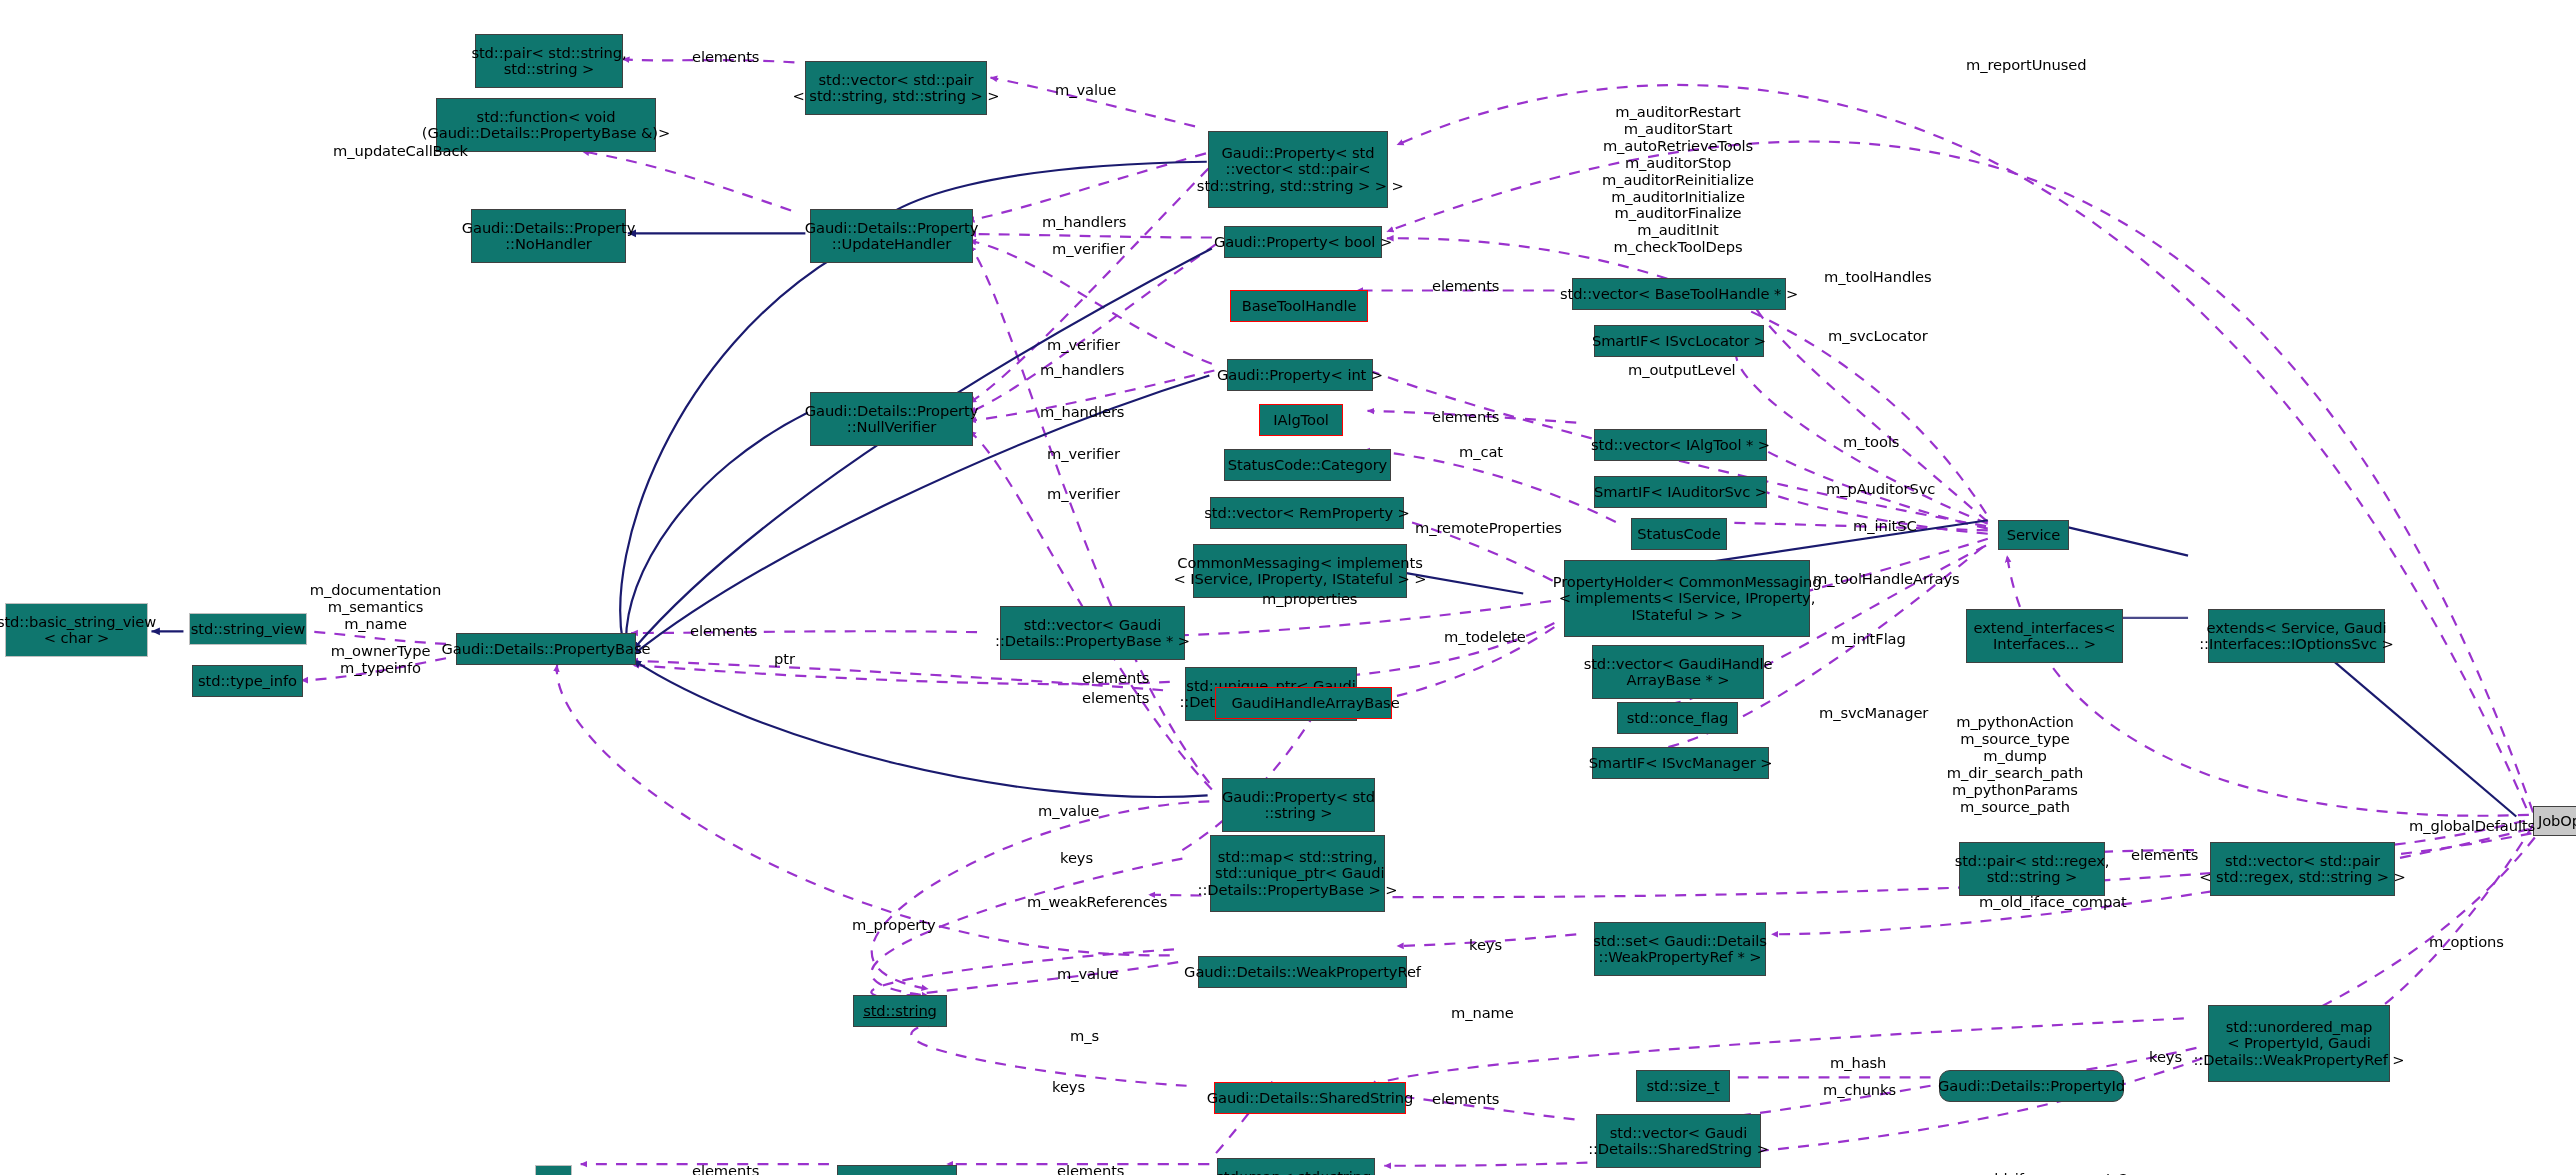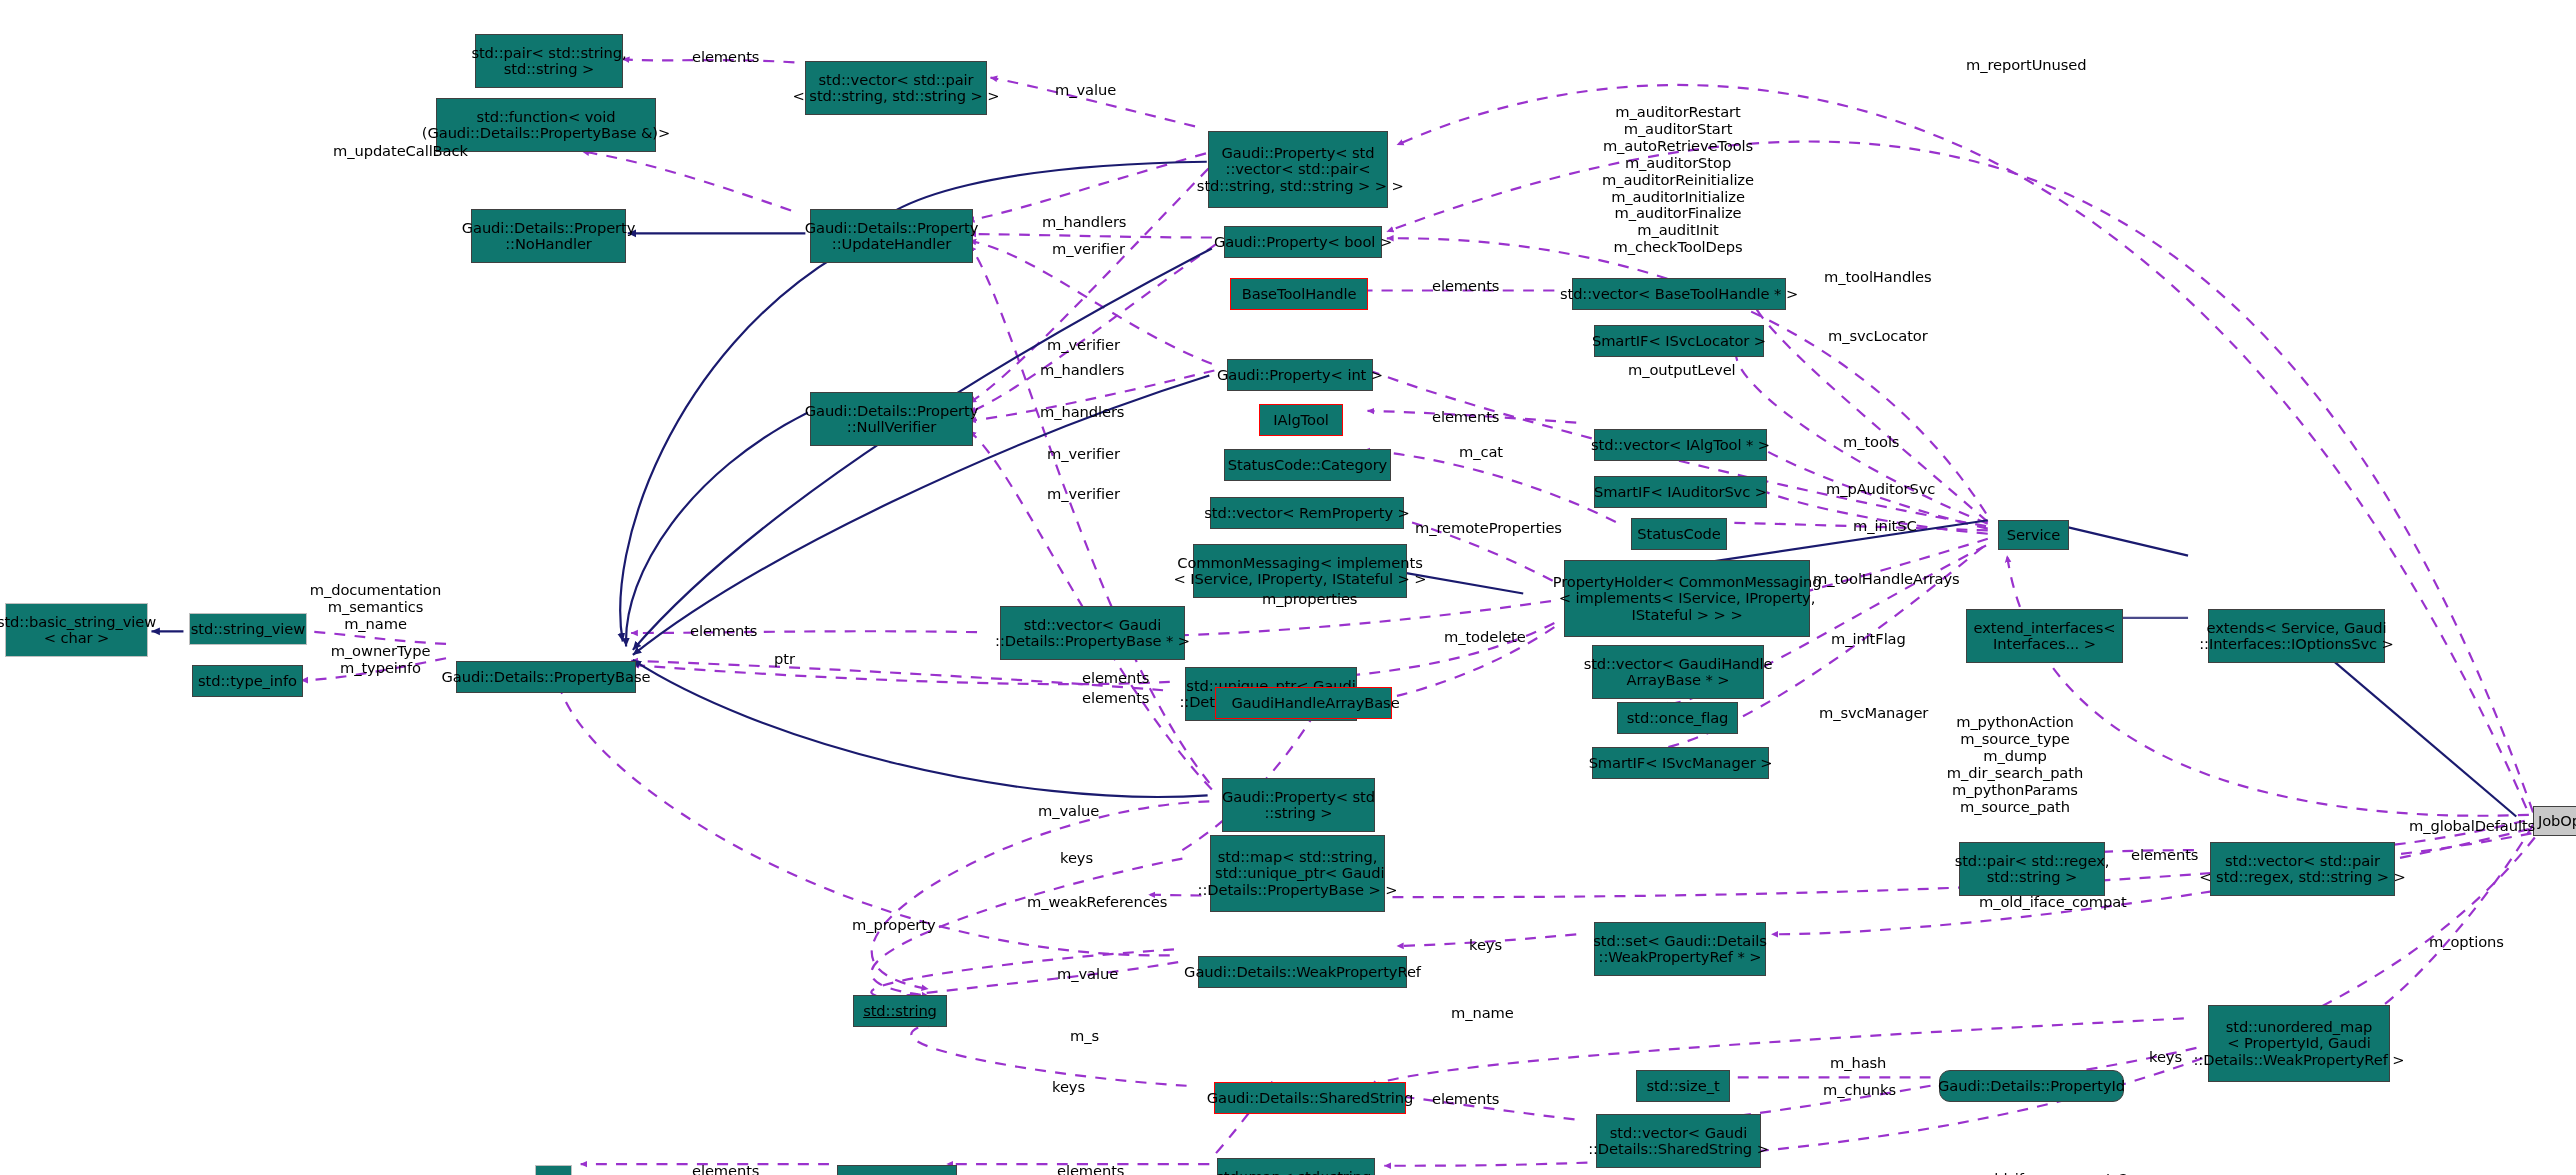--- a/index.html
+++ b/index.html
@@ -232,42 +232,42 @@
       <div class="node" style="left: 436px; top: 98px; width: 220px; height: 54px;">std::function&lt; void
 (Gaudi::Details::PropertyBase &amp;)&gt;</div>
       <div class="node" style="left: 1208px; top: 131px; width: 180px; height: 77px;">Gaudi::Property&lt; std
 ::vector&lt; std::pair&lt;
  std::string, std::string &gt; &gt; &gt;</div>
       <div class="node" style="left: 471px; top: 209px; width: 155px; height: 54px;">Gaudi::Details::Property
 ::NoHandler</div>
       <div class="node" style="left: 810px; top: 209px; width: 163px; height: 54px;">Gaudi::Details::Property
 ::UpdateHandler</div>
       <div class="node" style="left: 1224px; top: 226px; width: 158px; height: 32px;">Gaudi::Property&lt; bool &gt;</div>
-      <div class="node red" style="left: 1230px; top: 278px; width: 138px; height: 32px;">BaseToolHandle</div>
+      <div class="node red" style="left: 1230px; top: 290px; width: 138px; height: 32px;">BaseToolHandle</div>
       <div class="node" style="left: 1572px; top: 278px; width: 214px; height: 32px;">std::vector&lt; BaseToolHandle * &gt;</div>
       <div class="node" style="left: 1594px; top: 325px; width: 170px; height: 32px;">SmartIF&lt; ISvcLocator &gt;</div>
       <div class="node" style="left: 1227px; top: 359px; width: 146px; height: 32px;">Gaudi::Property&lt; int &gt;</div>
       <div class="node" style="left: 810px; top: 392px; width: 163px; height: 54px;">Gaudi::Details::Property
 ::NullVerifier</div>
       <div class="node red" style="left: 1259px; top: 404px; width: 84px; height: 32px;">IAlgTool</div>
       <div class="node" style="left: 1594px; top: 429px; width: 173px; height: 32px;">std::vector&lt; IAlgTool * &gt;</div>
       <div class="node" style="left: 1224px; top: 449px; width: 167px; height: 32px;">StatusCode::Category</div>
       <div class="node" style="left: 1594px; top: 476px; width: 173px; height: 32px;">SmartIF&lt; IAuditorSvc &gt;</div>
       <div class="node" style="left: 1210px; top: 497px; width: 194px; height: 32px;">std::vector&lt; RemProperty &gt;</div>
       <div class="node" style="left: 1998px; top: 520px; width: 71px; height: 30px;">Service</div>
       <div class="node" style="left: 1631px; top: 518px; width: 96px; height: 32px;">StatusCode</div>
       <div class="node" style="left: 1193px; top: 544px; width: 214px; height: 54px;">CommonMessaging&lt; implements
 &lt; IService, IProperty, IStateful &gt; &gt;</div>
       <div class="node" style="left: 1564px; top: 560px; width: 246px; height: 77px;">PropertyHolder&lt; CommonMessaging
 &lt; implements&lt; IService, IProperty,
 IStateful &gt; &gt; &gt;</div>
       <div class="node grey" style="left: 5px; top: 603px; width: 143px; height: 54px;">std::basic_string_view
 &lt; char &gt;</div>
       <div class="node grey" style="left: 189px; top: 613px; width: 118px; height: 32px;">std::string_view</div>
-      <div class="node" style="left: 456px; top: 633px; width: 180px; height: 32px; margin-top: 28px;">Gaudi::Details::PropertyBase</div>
+      <div class="node" style="left: 456px; top: 633px; width: 180px; height: 32px;">Gaudi::Details::PropertyBase</div>
       <div class="node" style="left: 1000px; top: 606px; width: 185px; height: 54px;">std::vector&lt; Gaudi
 ::Details::PropertyBase * &gt;</div>
       <div class="node" style="left: 1966px; top: 609px; width: 157px; height: 54px;">extend_interfaces&lt;
 Interfaces... &gt;</div>
       <div class="node" style="left: 2208px; top: 609px; width: 177px; height: 54px;">extends&lt; Service, Gaudi
 ::Interfaces::IOptionsSvc &gt;</div>
       <div class="node" style="left: 1592px; top: 645px; width: 172px; height: 54px;">std::vector&lt; GaudiHandle
 ArrayBase * &gt;</div>
       <div class="node" style="left: 192px; top: 665px; width: 111px; height: 32px;">std::type_info</div>
       <div class="node" style="left: 1185px; top: 667px; width: 172px; height: 54px;">std::unique_ptr&lt; Gaudi

